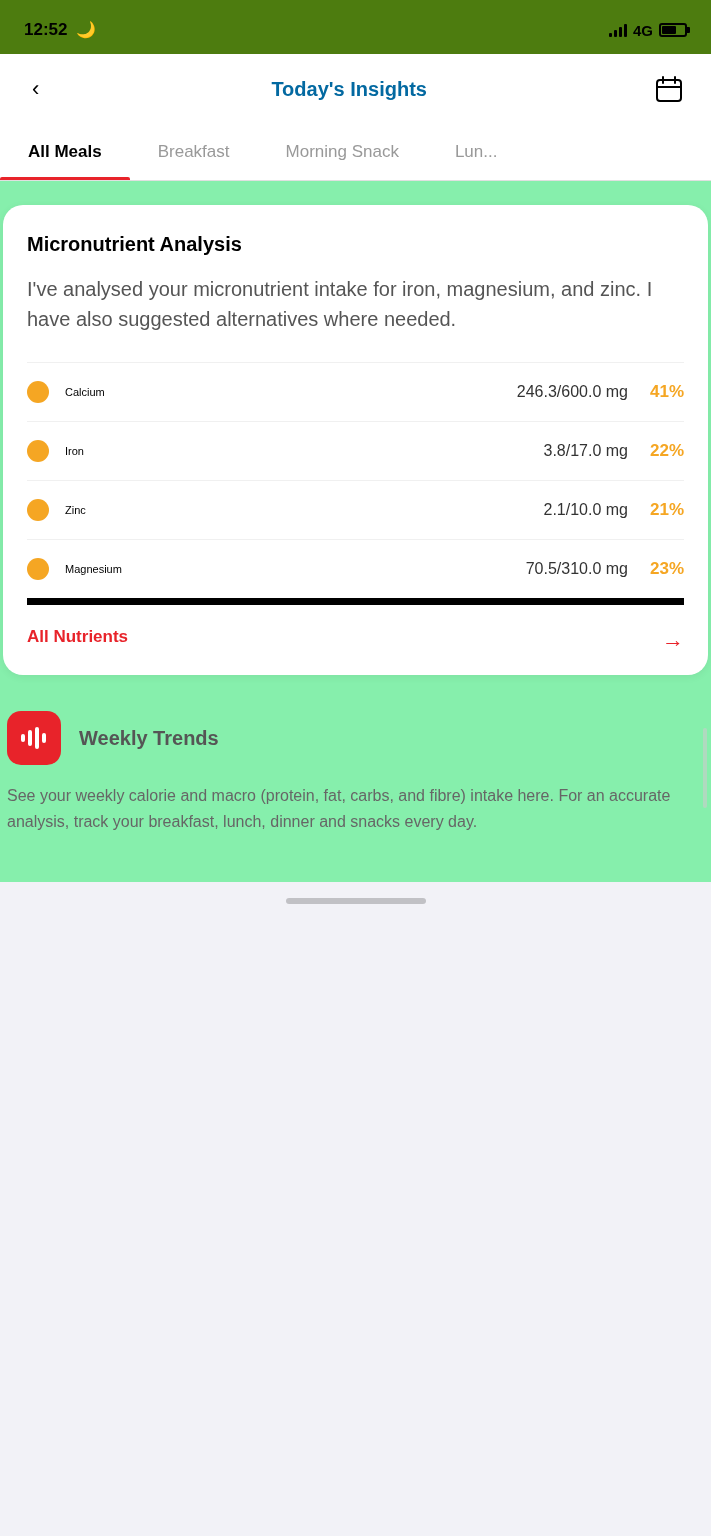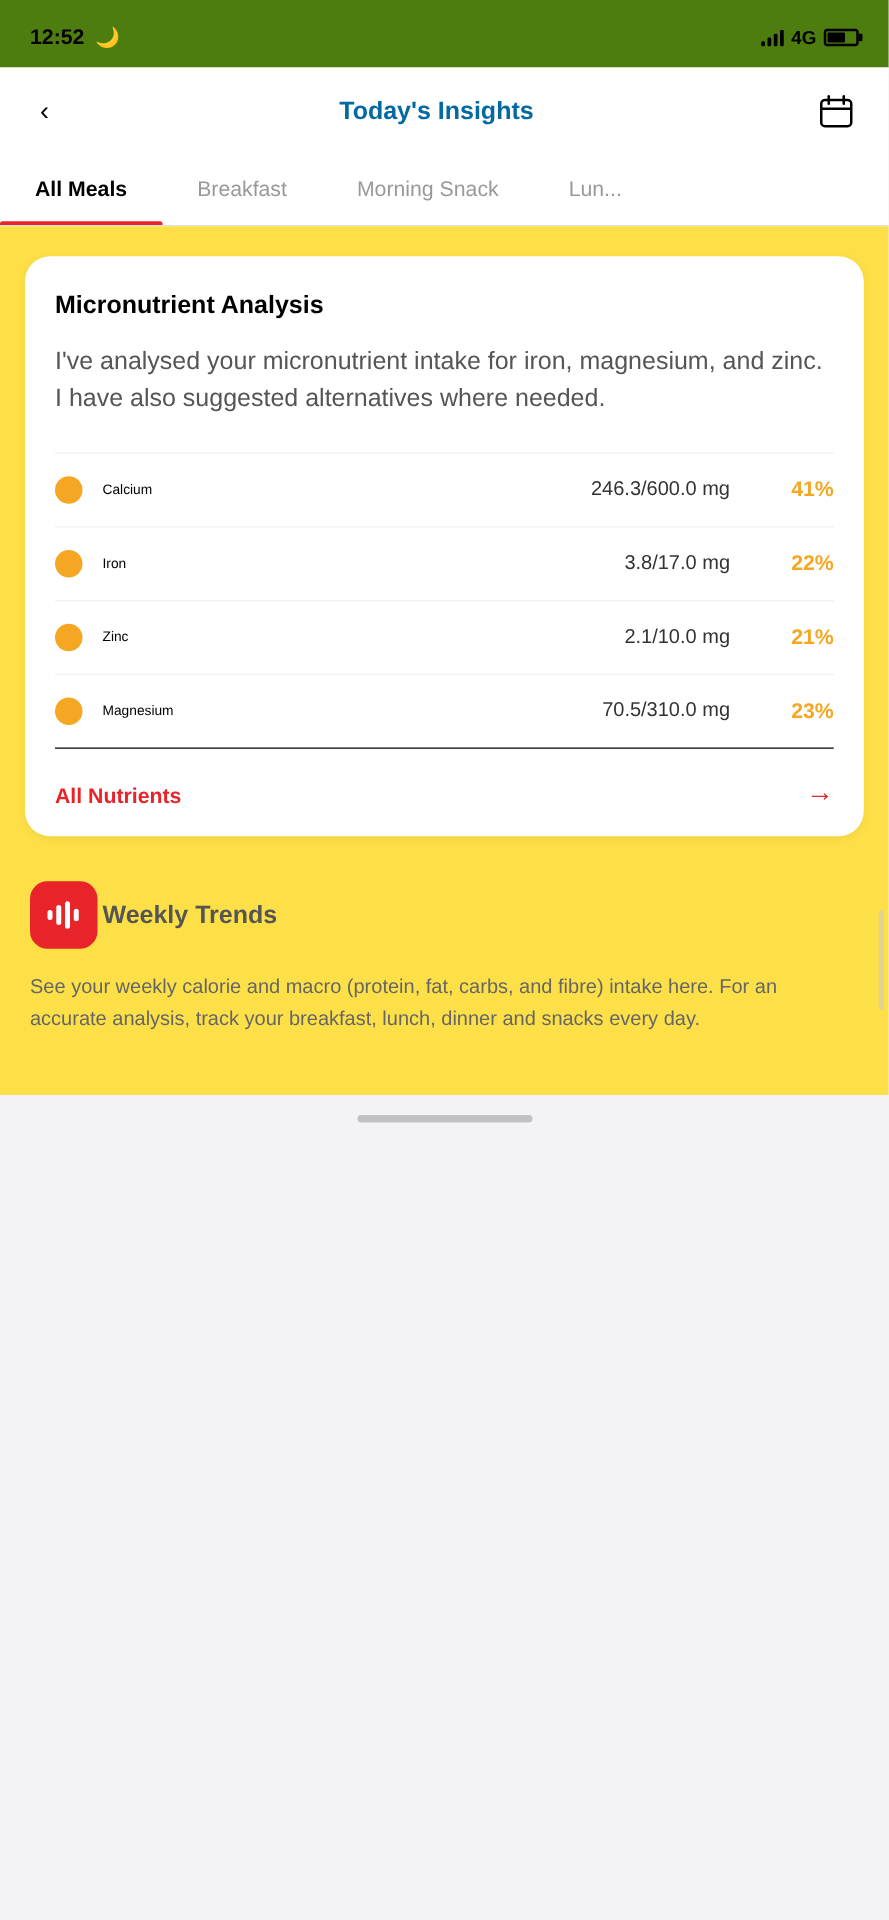--- a/index.html
+++ b/index.html
@@ -137,22 +137,22 @@
       bottom: 0;
       left: 0;
       right: 0;
       height: 3px;
       background: #e8232a;
       border-radius: 2px 2px 0 0;
     }
 
     
     .main-content {
-      padding: 24px 20px;
-      background: #fde047;
+      padding: 24px 3px;
+      background: #86efac;
     }
 
     
     .card {
       background: #fff;
       border-radius: 20px;
       padding: 28px 24px 0;
       margin-bottom: 28px;
       box-shadow: 0 2px 8px rgba(0,0,0,0.06);
     }
@@ -184,58 +184,58 @@
       flex-shrink: 0;
     }
     .nutrient-name {
       font-size: 11px;
       color: #000;
       flex: 1;
     }
     .nutrient-value {
       font-size: 16px;
       color: #333;
-      margin-right: 31px;
+      margin-right: 4px;
     }
     .nutrient-percent {
       font-size: 17px;
       font-weight: 600;
       min-width: 52px;
       text-align: right;
     }
     .percent-yellow { color: #f5a623; }
     .percent-red { color: #e8232a; }
 
     
     .card-footer {
-      border-top: 1px solid #000000;
+      border-top: 7px solid #000000;
       padding: 22px 0;
       display: flex;
-      align-items: flex-end;
+      align-items: flex-start;
       justify-content: space-between;
       cursor: pointer;
     }
     .all-nutrients-label {
       font-size: 17px;
       font-weight: 600;
       color: #e8232a;
     }
     .arrow-right {
       font-size: 22px;
       color: #e8232a;
     }
 
     
     .weekly-trends-section {
       padding: 8px 4px 24px;
     }
     .weekly-trends-header {
       display: flex;
       align-items: center;
-      gap: 4px;
+      gap: 18px;
       margin-bottom: 18px;
     }
     .trends-icon {
       width: 54px;
       height: 54px;
       background: #e8232a;
       border-radius: 14px;
       display: flex;
       align-items: center;
       justify-content: center;

